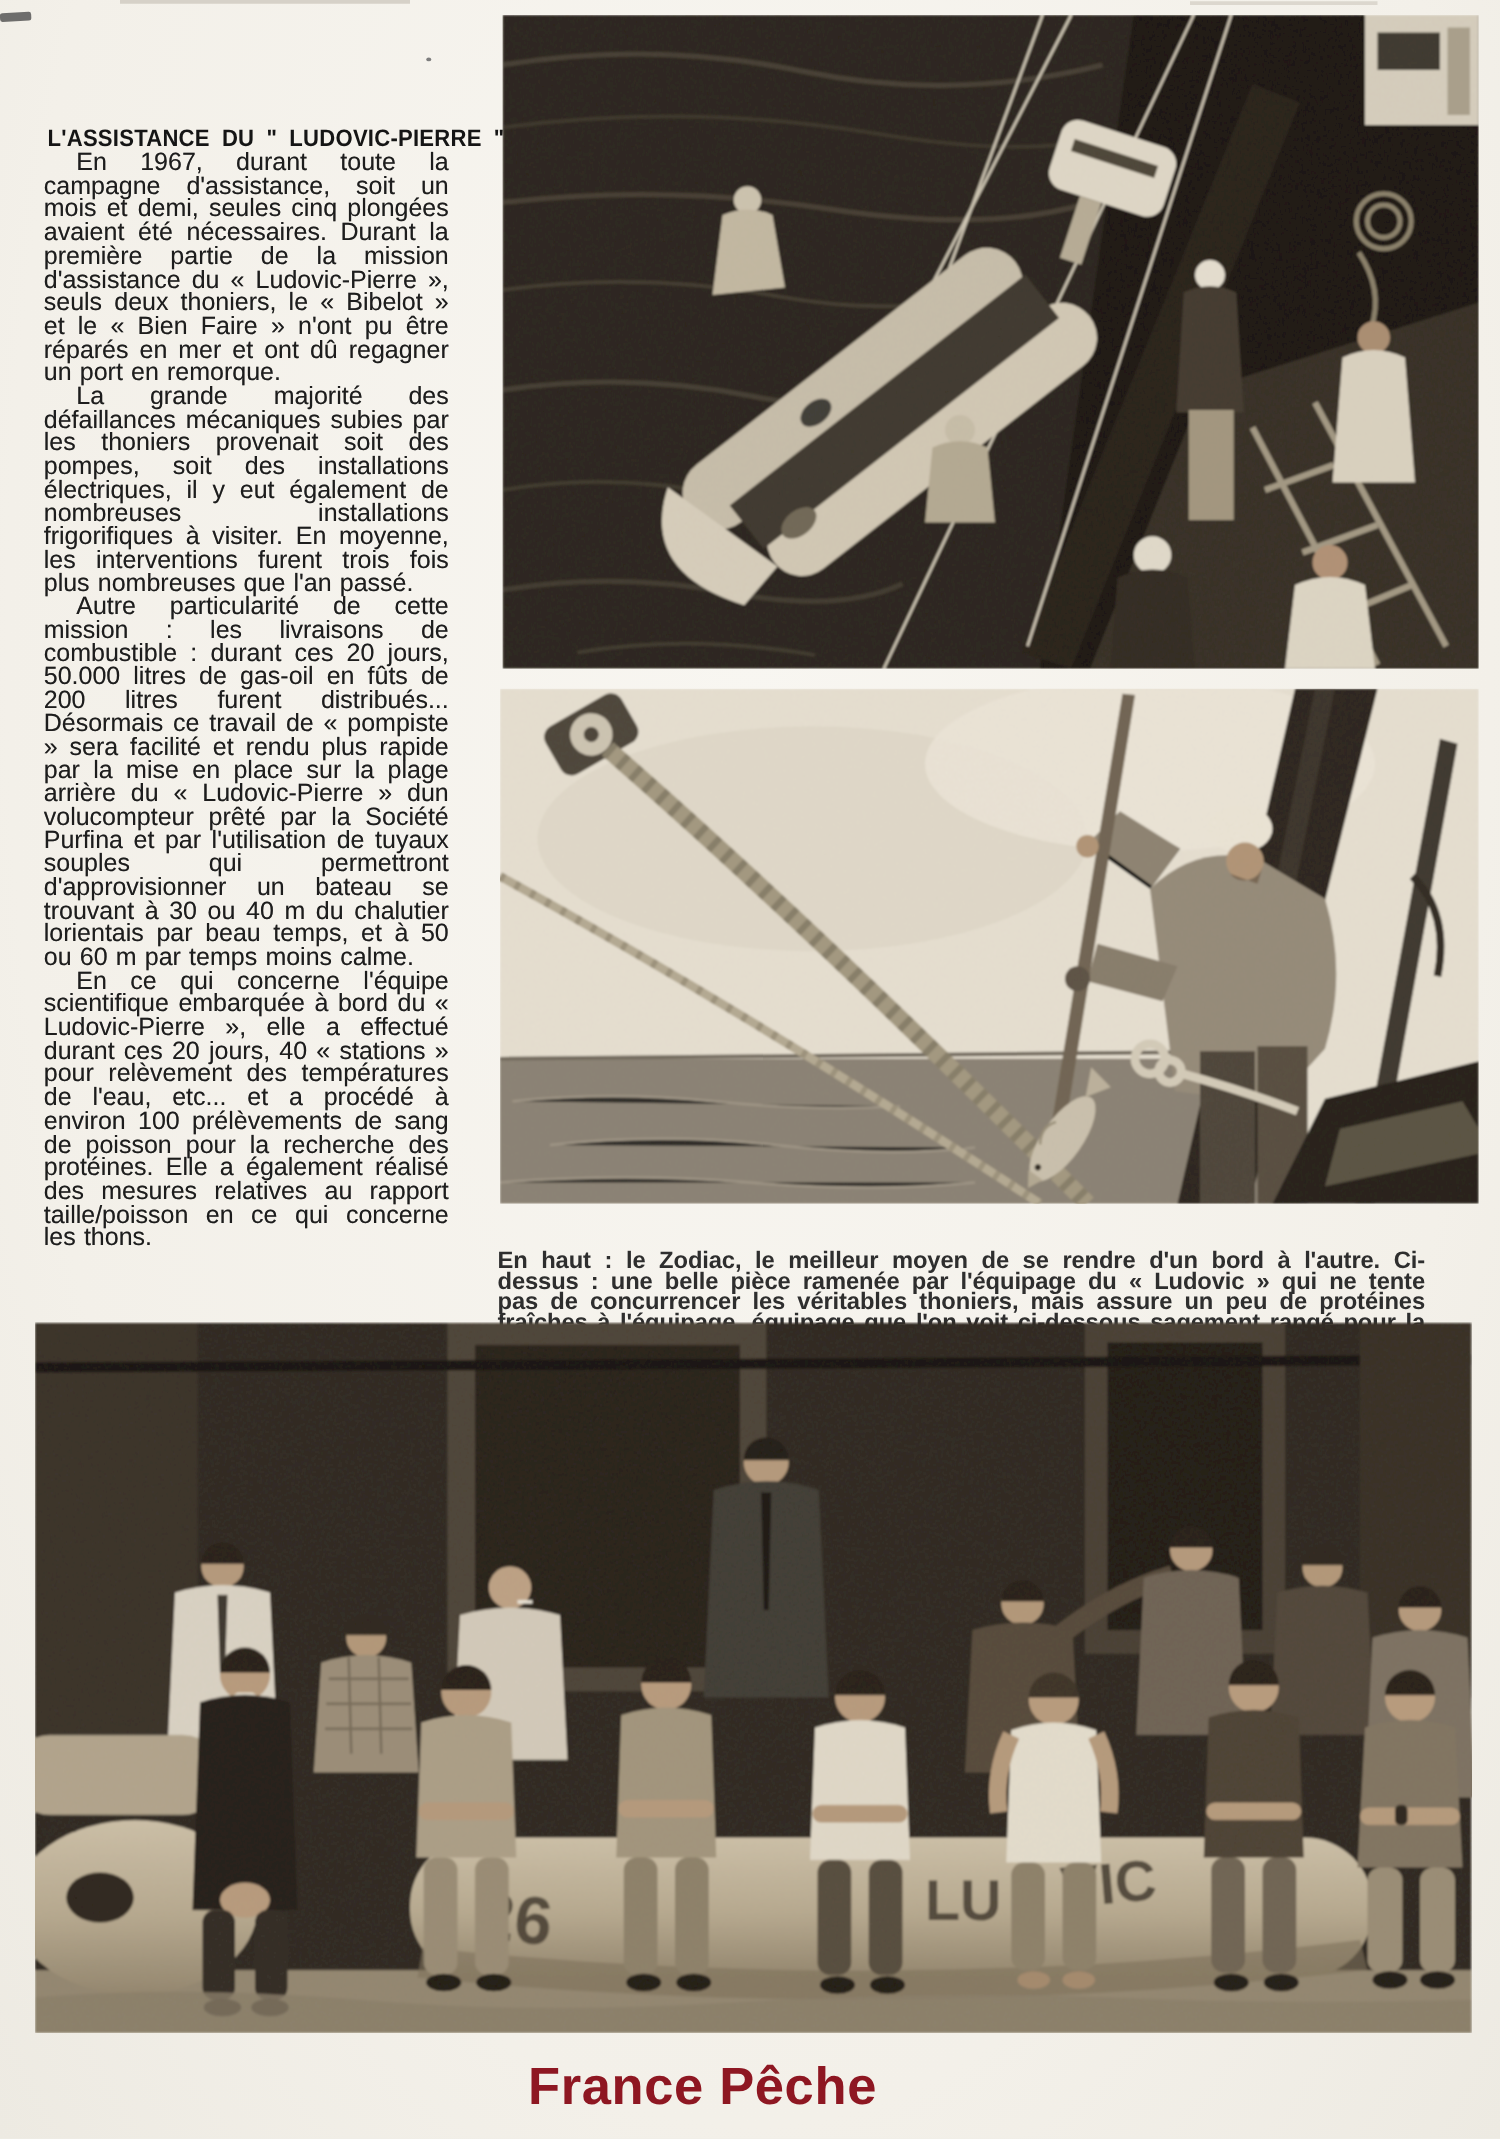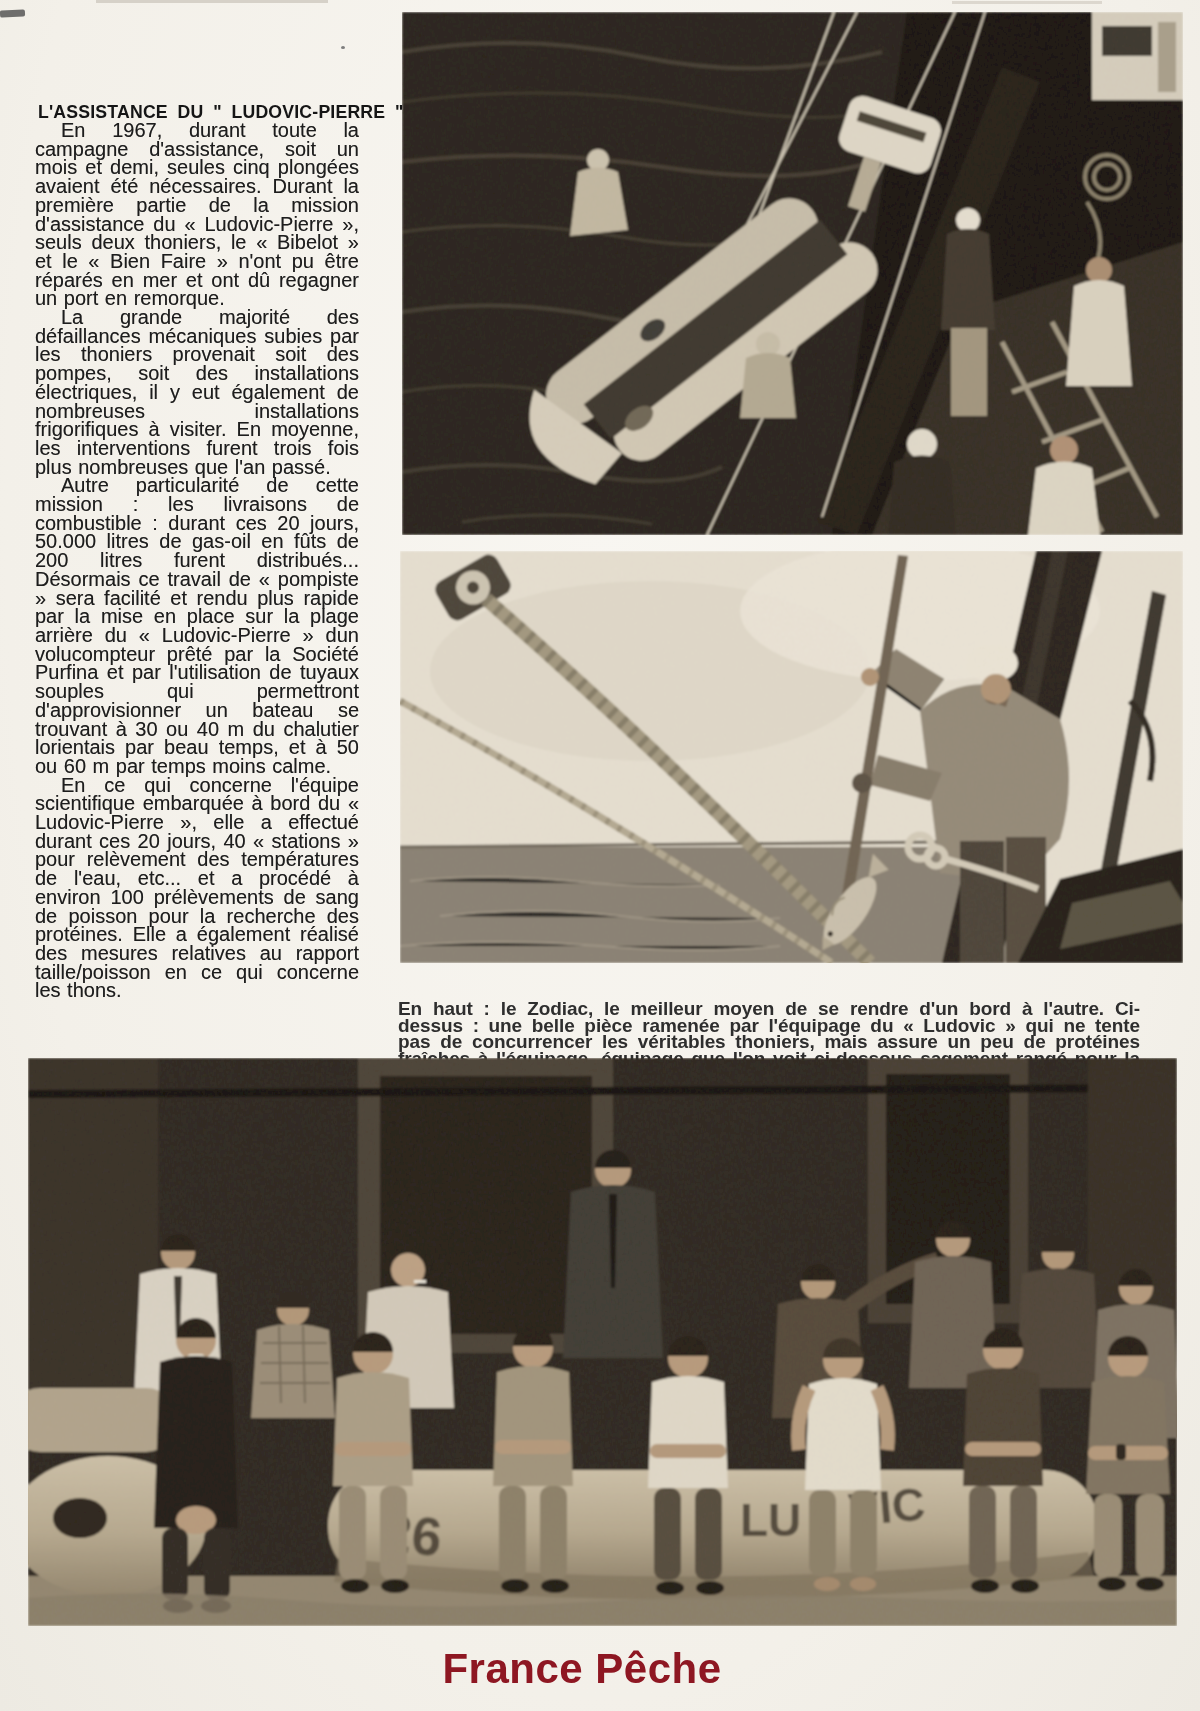--- a/index.html
+++ b/index.html
@@ -28,21 +28,21 @@
   .photo-zodiac{left:402px;top:12px;width:781px;height:523px;}
   .photo-catch{left:400px;top:551px;width:783px;height:412px;}
   .photo-crew{left:28px;top:1058px;width:1149px;height:568px;}
   .photos-caption{
     position:absolute;left:398px;top:982px;width:742px;
     font-size:19px;line-height:16.5px;font-weight:bold;color:#2e2e2e;
     text-align:justify;text-align-last:center;word-spacing:2px;letter-spacing:-0.1px;
   }
   .masthead{
     position:absolute;left:0;top:1645px;width:1124px;text-align:center;
-    font-size:42px;font-weight:bold;color:#8e1722;letter-spacing:0.5px;padding-left:20px;
+    font-size:42px;font-weight:bold;color:#8e1722;letter-spacing:0.5px;
   }
   
   .artifact{position:absolute;pointer-events:none;}
   .mark1{left:0;top:10px;width:25px;height:7px;background:#4c4c4c;border-radius:2px;transform:rotate(-3deg);opacity:.8;}
   .mark2{left:96px;top:0;width:232px;height:3px;background:#d6d1c8;}
   .mark3{left:952px;top:1px;width:150px;height:3px;background:#dcd7ce;}
   .dot1{left:341px;top:46px;width:4px;height:3px;background:#7d7d7d;border-radius:50%;}
   .dot2{left:1117px;top:150px;width:6px;height:4px;background:#8d8d8d;border-radius:50%;transform:rotate(20deg);}
   .dot3{left:543px;top:41px;width:6px;height:3px;background:#9a9a9a;border-radius:50%;opacity:.6;}
 </style>

